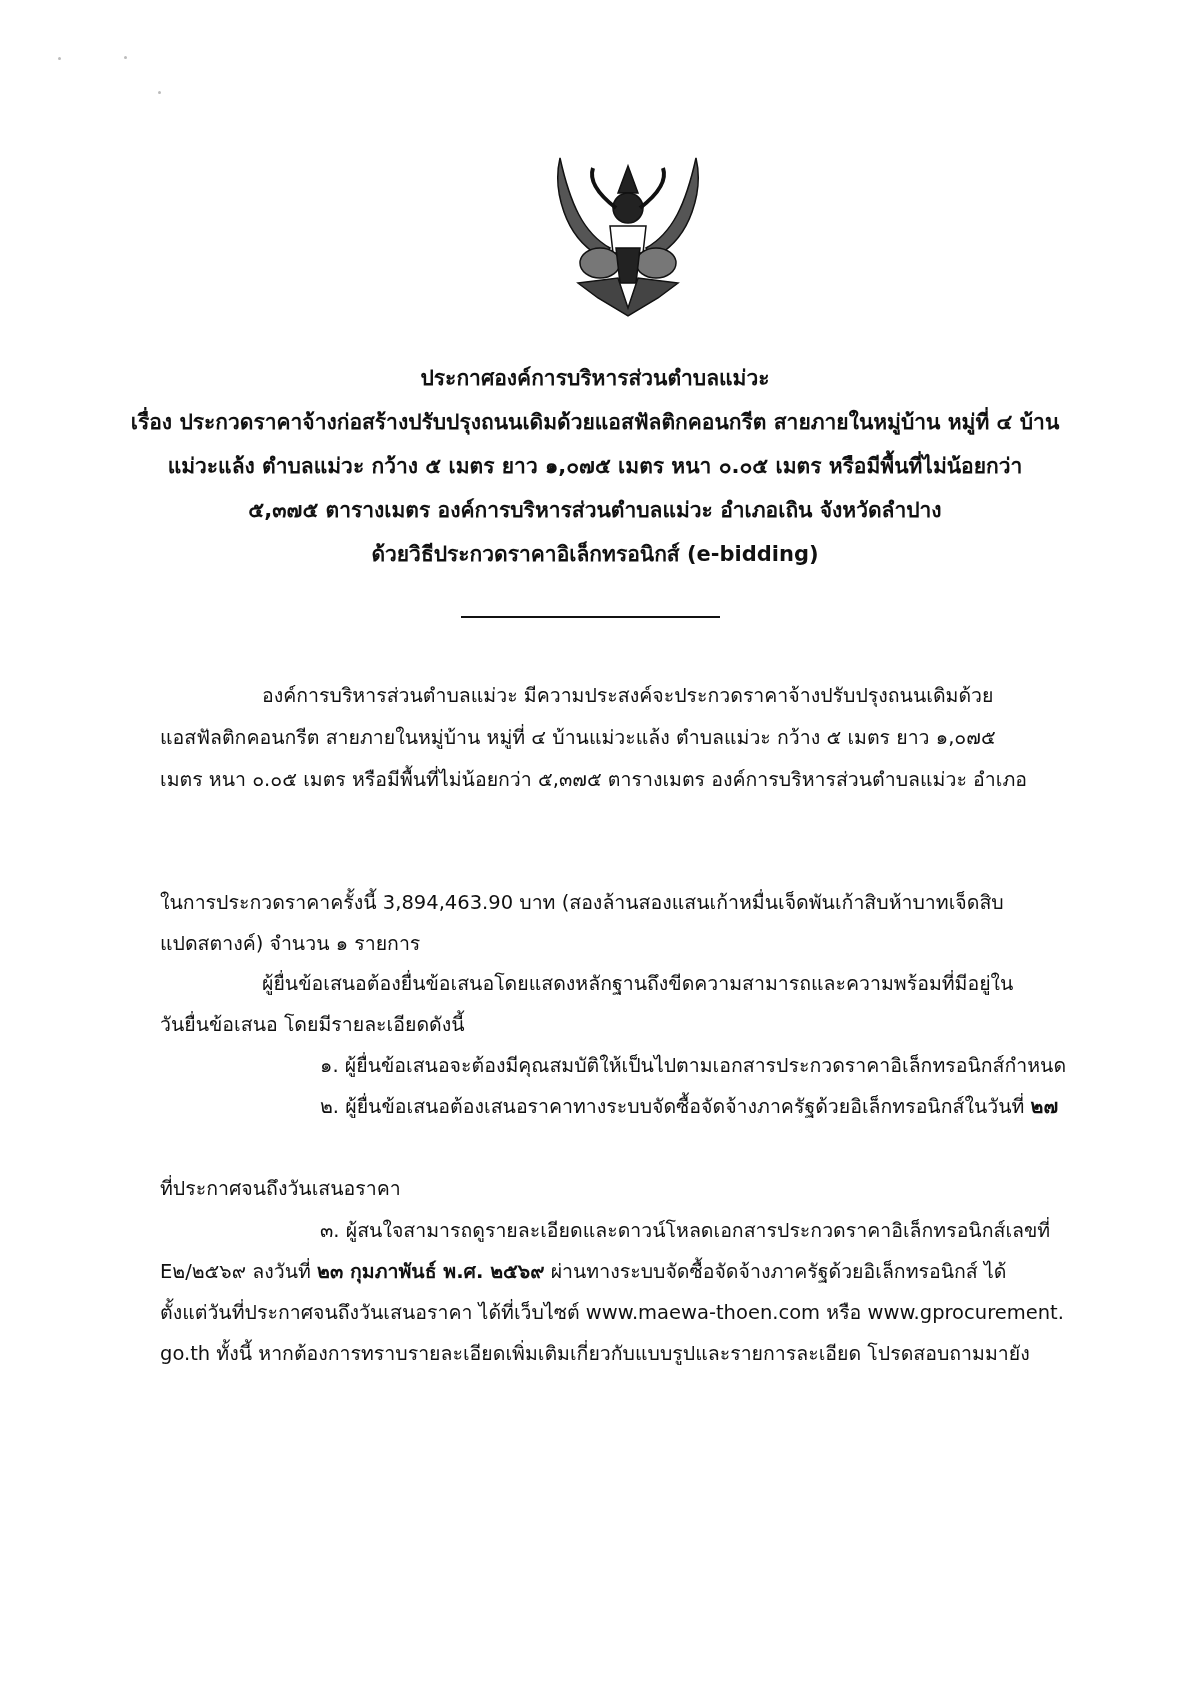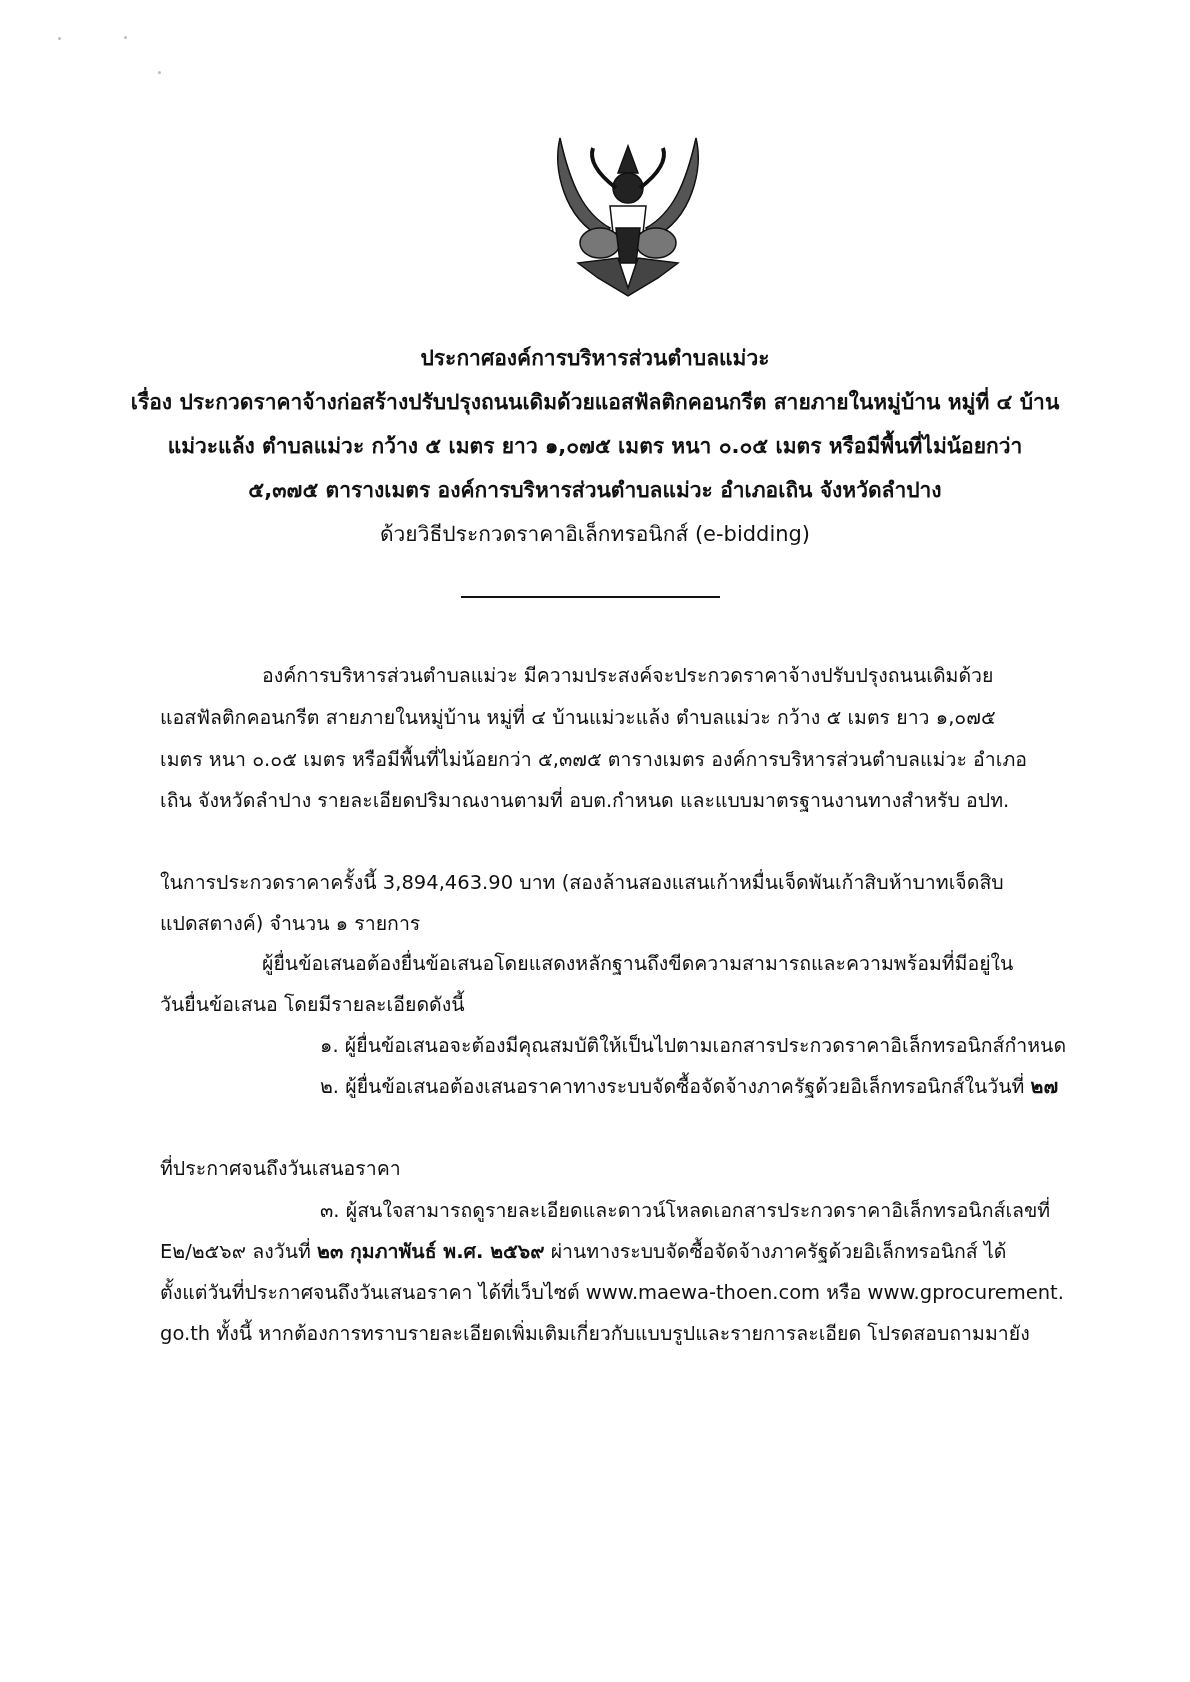--- a/index.html
+++ b/index.html
@@ -1,18 +1,18 @@
 <!DOCTYPE html>
 <html><head>
 <meta charset="utf-8">
 <style>
   html, body { margin: 0; padding: 0; background: #ffffff; }
   body { width: 1190px; height: 1682px; position: relative; overflow: hidden;
          font-family: "DejaVu Sans", "Liberation Sans", sans-serif; color: #111; }
-  .page { position: absolute; inset: 0; }
+  .page { position: absolute; inset: 0; margin-top: 20px; }
   .garuda { position: absolute; left: 548px; top: 128px; width: 160px; height: 170px; }
   .heading { position: absolute; left: 90px; width: 1010px; text-align: center;
              font-size: 21px; font-weight: bold; line-height: 44px; }
   .h1 { top: 336px; }
   .sep { position: absolute; left: 461px; top: 596px; width: 259px; height: 2px; background: #111; }
   .line { position: absolute; left: 160px; font-size: 19.5px; white-space: nowrap; line-height: 30px; }
   .ind1 { left: 262px; }
   .ind2 { left: 320px; }
   .b { font-weight: bold; }
   .dot { position: absolute; width: 3px; height: 3px; background: #bbb; border-radius: 50%; }
@@ -40,29 +40,28 @@
       <path d="M68 100 L92 100 L88 135 L72 135 Z"></path>
       <path d="M30 135 L70 130 L80 160 L90 130 L130 135 L110 150 L80 168 L50 150 Z" fill="#444"></path>
     </g>
   </svg>
 
   <div class="heading h1">
     <div>ประกาศองค์การบริหารส่วนตำบลแม่วะ</div>
     <div>เรื่อง ประกวดราคาจ้างก่อสร้างปรับปรุงถนนเดิมด้วยแอสฟัลติกคอนกรีต สายภายในหมู่บ้าน หมู่ที่ ๔ บ้าน</div>
     <div>แม่วะแล้ง ตำบลแม่วะ กว้าง ๕ เมตร ยาว ๑,๐๗๕ เมตร หนา ๐.๐๕ เมตร หรือมีพื้นที่ไม่น้อยกว่า</div>
     <div>๕,๓๗๕ ตารางเมตร องค์การบริหารส่วนตำบลแม่วะ อำเภอเถิน จังหวัดลำปาง</div>
-    <div style="font-weight:normal">ด้วยวิธีประกวดราคาอิเล็กทรอนิกส์ (e-bidding)</div>
+    <div style="font-weight:bold">ด้วยวิธีประกวดราคาอิเล็กทรอนิกส์ (e-bidding)</div>
   </div>
 
   <div class="sep"></div>
 
   <div class="line ind1" style="top:661px">องค์การบริหารส่วนตำบลแม่วะ มีความประสงค์จะประกวดราคาจ้างปรับปรุงถนนเดิมด้วย</div>
   <div class="line" style="top:703px">แอสฟัลติกคอนกรีต สายภายในหมู่บ้าน  หมู่ที่   ๔  บ้านแม่วะแล้ง ตำบลแม่วะ กว้าง ๕ เมตร ยาว ๑,๐๗๕</div>
   <div class="line" style="top:745px">เมตร หนา ๐.๐๕ เมตร หรือมีพื้นที่ไม่น้อยกว่า ๕,๓๗๕ ตารางเมตร องค์การบริหารส่วนตำบลแม่วะ อำเภอ</div>
-  <div class="line" style="top:786px">เถิน จังหวัดลำปาง รายละเอียดปริมาณงานตามที่  อบต.กำหนด และแบบมาตรฐานงานทางสำหรับ อปท.</div>
   <div class="line" style="top:868px">ในการประกวดราคาครั้งนี้  3,894,463.90 บาท (สองล้านสองแสนเก้าหมื่นเจ็ดพันเก้าสิบห้าบาทเจ็ดสิบ</div>
   <div class="line" style="top:909px">แปดสตางค์) จำนวน ๑ รายการ</div>
 
   <div class="line ind1" style="top:949px">ผู้ยื่นข้อเสนอต้องยื่นข้อเสนอโดยแสดงหลักฐานถึงขีดความสามารถและความพร้อมที่มีอยู่ใน</div>
   <div class="line" style="top:990px">วันยื่นข้อเสนอ โดยมีรายละเอียดดังนี้</div>
 
   <div class="line ind2" style="top:1031px">๑. ผู้ยื่นข้อเสนอจะต้องมีคุณสมบัติให้เป็นไปตามเอกสารประกวดราคาอิเล็กทรอนิกส์กำหนด</div>
   <div class="line ind2" style="top:1072px">
     <span>๒. ผู้ยื่นข้อเสนอต้องเสนอราคาทางระบบจัดซื้อจัดจ้างภาครัฐด้วยอิเล็กทรอนิกส์ในวันที่ </span><span class="b">๒๗</span>
   </div>

